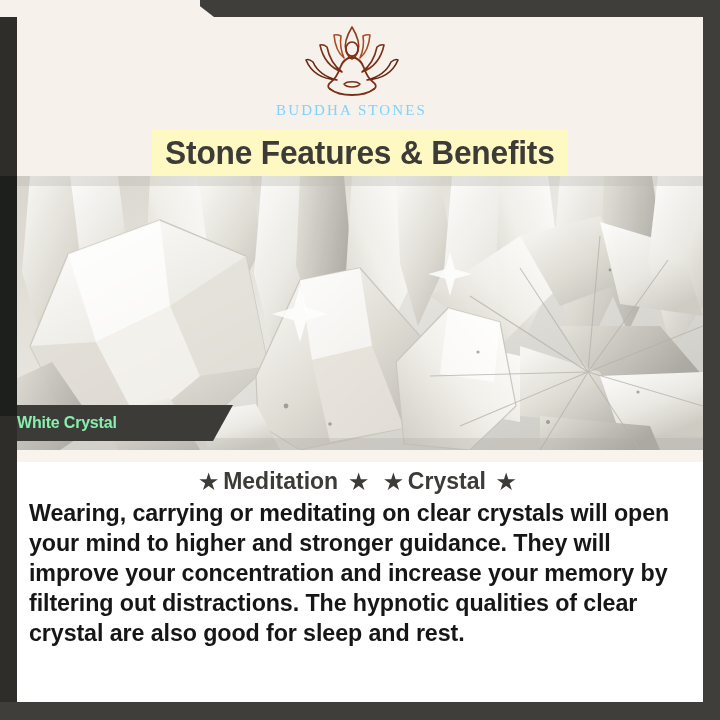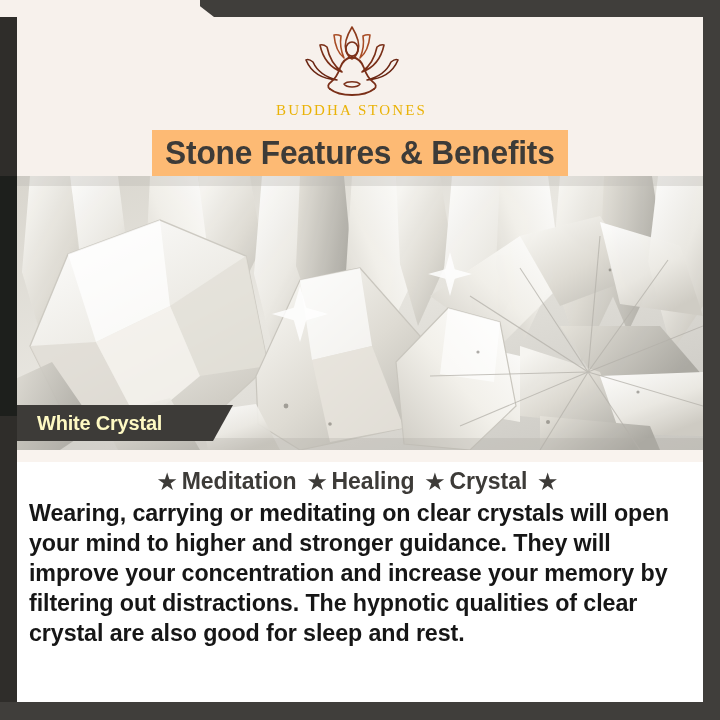--- a/index.html
+++ b/index.html
@@ -34,27 +34,27 @@
   .logo-wrap{
     position:absolute;top:22px;left:0;width:703px;
     display:flex;flex-direction:column;align-items:center;
   }
   .logo-mark{width:116px;height:76px;display:block;}
   .logo-word{
     margin-top:4px;
     font-family:"Liberation Serif", serif;
     font-size:15px;
     letter-spacing:2.1px;
-    color:#eab308;
+    color:#7dd3fc;
     font-weight:400;
   }
   
   .title-banner{
     position:absolute;top:130px;left:152px;width:416px;height:46px;
-    background:#fdba74;
+    background:#fef9c3;
     display:flex;align-items:center;justify-content:center;
   }
   .title-text{
     font-family:"Liberation Sans Narrow","Liberation Sans",sans-serif;
     font-size:33px;
     font-weight:bold;
     color:#3d3b38;
     letter-spacing:-0.2px;
     transform:scaleX(0.96);
     white-space:nowrap;
@@ -67,22 +67,22 @@
   }
   .photo svg{display:block;width:703px;height:274px;}
   
   .stone-label{
     position:absolute;left:17px;top:405px;height:36px;width:216px;
     background:#3d3b38;
     clip-path:polygon(0 0, 216px 0, 196px 36px, 0 36px);
     display:flex;align-items:center;
   }
   .stone-label-text{
-    color:#fef9c3;font-size:20px;font-weight:bold;
-    padding-left:20px;letter-spacing:-0.2px;
+    color:#86efac;font-size:16px;font-weight:bold;
+    letter-spacing:-0.2px;
     white-space:nowrap;
   }
   
   .content{
     position:absolute;top:450px;left:17px;width:686px;height:252px;
     background:#ffffff;
   }
   .cream-strip{
     position:absolute;top:0;left:0;width:686px;height:12px;
     background:#f9f3ee;
@@ -290,21 +290,20 @@
   <div class="content">
     <div class="cream-strip"></div>
 
     <div class="benefits">
       <div class="benefit">
         <span class="star">★</span>
         <span>Meditation</span>
       </div>
       <div class="benefit">
         <span class="star">★</span>
-        <span>Healing</span>
       </div>
       <div class="benefit">
         <span class="star">★</span>
         <span>Crystal</span>
       </div>
       <div class="benefit">
         <span class="star">★</span>
       </div>
     </div>
 

